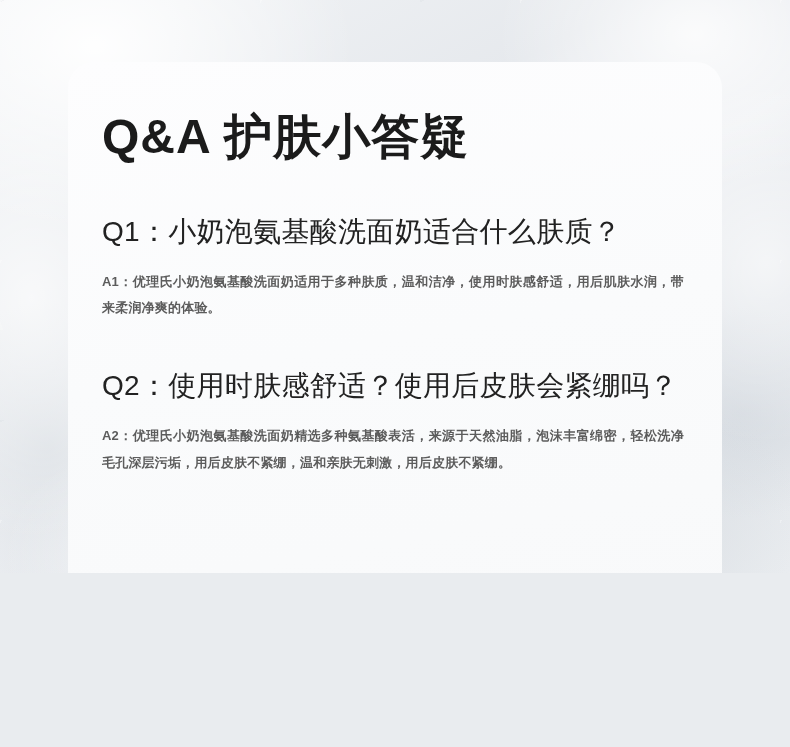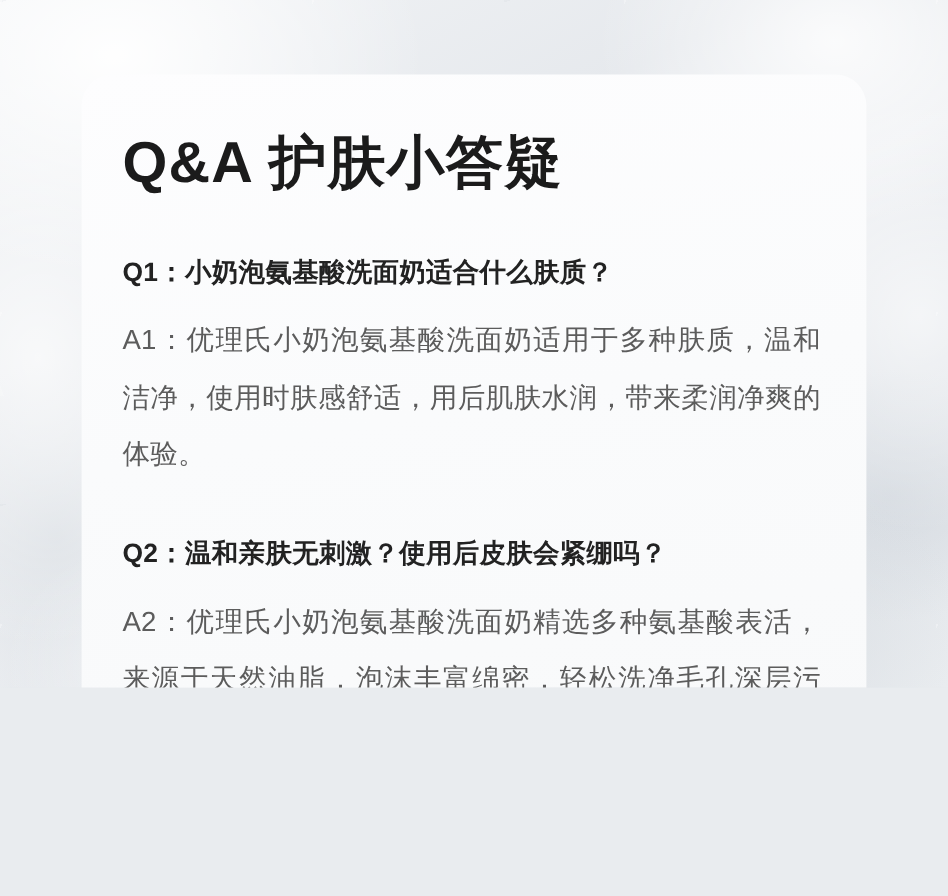--- a/index.html
+++ b/index.html
@@ -68,31 +68,31 @@
     margin: 0 0 46px 0;
     white-space: nowrap;
   }
 
   .qa-block {
     margin-bottom: 44px;
   }
   .qa-block:last-child { margin-bottom: 0; }
 
   .qa-question {
-    font-size: 22px;
-    font-weight: 700;
+    font-size: 28px;
+    font-weight: 400;
     color: #222222;
     line-height: 1.4;
     margin: 16px 0 18px 0;
     letter-spacing: 0.3px;
   }
 
   .qa-answer {
-    font-size: 23px;
-    font-weight: 400;
+    font-size: 13px;
+    font-weight: 700;
     color: #5c5c5c;
     line-height: 2.05;
     margin: 0;
     letter-spacing: 0.2px;
     text-align: justify;
     text-justify: inter-character;
   }
 </style>
 </head>
 <body>
@@ -102,18 +102,18 @@
   <div class="qa-card">
 
     <h1 class="qa-title">Q&amp;A 护肤小答疑</h1>
 
     <div class="qa-block">
       <p class="qa-question">Q1：小奶泡氨基酸洗面奶适合什么肤质？</p>
       <p class="qa-answer">A1：优理氏小奶泡氨基酸洗面奶适用于多种肤质，温和洁净，使用时肤感舒适，用后肌肤水润，带来柔润净爽的体验。</p>
     </div>
 
     <div class="qa-block">
-      <p class="qa-question">Q2：温和亲肤无刺激？使用后皮肤会紧绷吗？</p>
+      <p class="qa-question">Q2：使用时肤感舒适？使用后皮肤会紧绷吗？</p>
       <p class="qa-answer">A2：优理氏小奶泡氨基酸洗面奶精选多种氨基酸表活，来源于天然油脂，泡沫丰富绵密，轻松洗净毛孔深层污垢，用后皮肤不紧绷，温和亲肤无刺激，用后皮肤不紧绷。</p>
     </div>
 
   </div>
 </div>
 
 </body></html>

